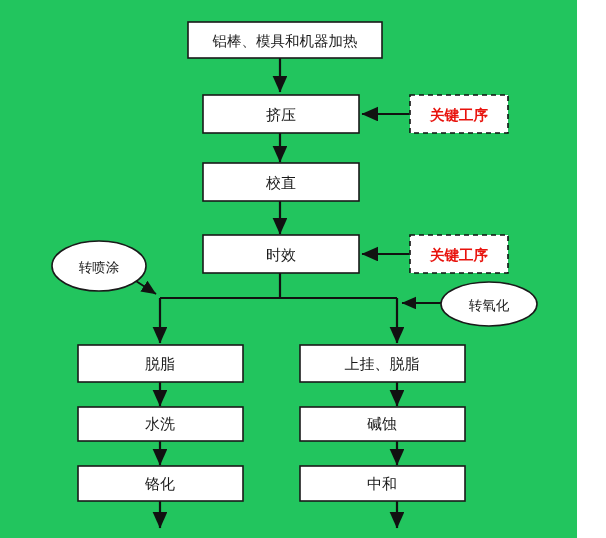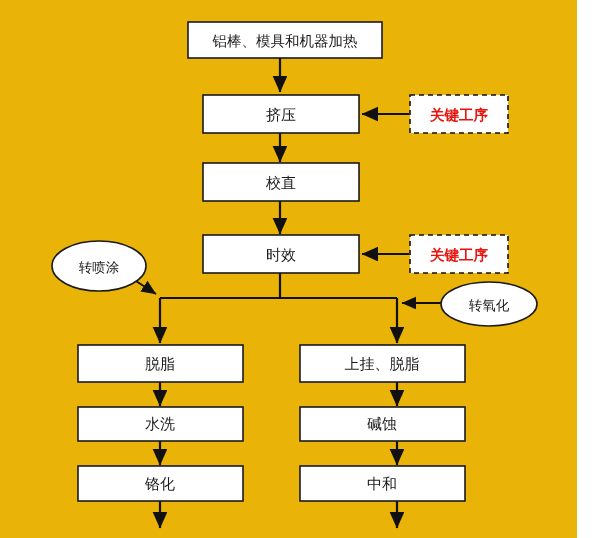--- a/index.html
+++ b/index.html
@@ -10,21 +10,21 @@
   body {
     width: 606px;
     height: 538px;
     font-family: "DejaVu Sans", "Liberation Sans", sans-serif;
     overflow: hidden;
   }
   #flow-root {
     position: relative;
     width: 577px;
     height: 538px;
-    background: #eab308;
+    background: #22c55e;
   }
   svg.flow-canvas {
     position: absolute;
     left: 0;
     top: 0;
     width: 606px;
     height: 538px;
   }
   .node-rect {
     fill: #ffffff;

